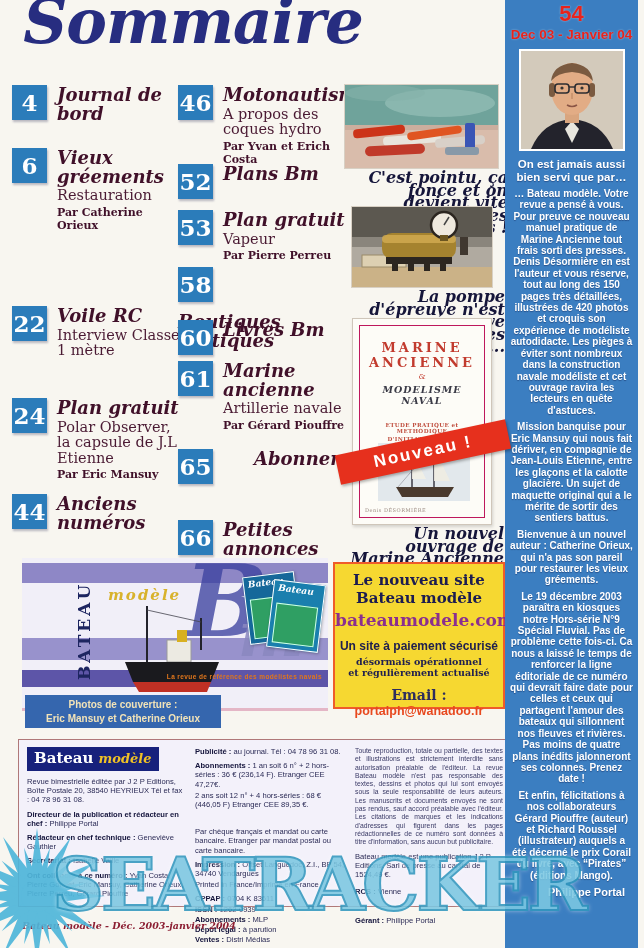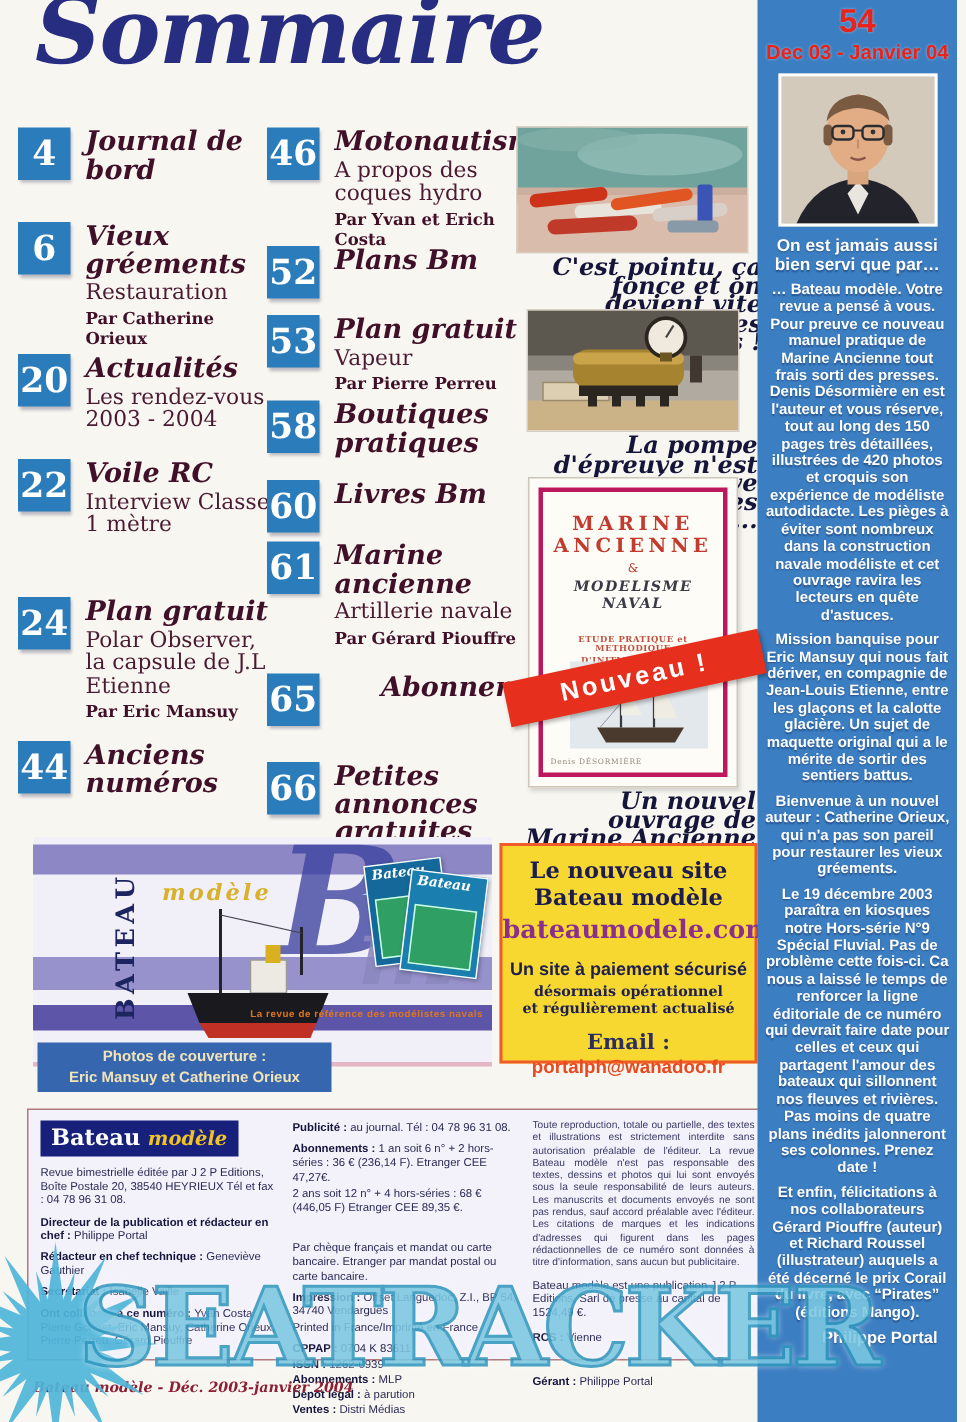--- a/index.html
+++ b/index.html
@@ -16,21 +16,21 @@
   .etext{min-width:0;padding-top:1px;}
   .etitle{font-style:italic;font-weight:bold;font-size:18px;line-height:18.5px;color:#401029;}
   .esub{font-size:14.5px;line-height:15.5px;color:#4a1a33;margin-top:2px;}
   .eauthor{font-size:11px;font-weight:bold;color:#401029;margin-top:2px;}
   
   .ph{position:absolute;box-shadow:0 0 0 1px #d8d0c4;}
   .caption{position:absolute;font-weight:bold;font-size:16px;line-height:12.5px;
            color:#15153a;text-align:right;font-style:italic;}
   .book{position:absolute;left:352px;top:318px;width:138px;height:205px;background:#fdfcf7;
         border:1px solid #cfc6ba;box-shadow:1px 2px 3px rgba(0,0,0,.15);}
-  .book-inner{position:absolute;left:6px;top:6px;right:6px;bottom:6px;border:3px solid #be185d;padding-top:14px;
+  .book-inner{position:absolute;left:6px;top:6px;right:6px;bottom:6px;border:1px solid #be185d;padding-top:14px;
               text-align:center;}
   .bk-t{font-weight:bold;font-size:13px;line-height:15px;letter-spacing:3px;color:#c23b2e;}
   .bk-amp{font-size:8px;color:#c23b2e;margin-top:2px;}
   .bk-mn{font-style:italic;font-weight:bold;font-size:9.5px;color:#3a3a46;margin-top:3px;letter-spacing:1px;}
   .bk-l{font-size:5.6px;color:#c05040;margin-top:2px;letter-spacing:.4px;font-weight:bold;}
   .bk-l1{margin-top:16px;}
   .bk-author{position:absolute;left:5px;bottom:4px;font-size:5px;color:#9a8a80;letter-spacing:.5px;}
   .ribbon{position:absolute;left:336px;top:437px;width:174px;height:30px;background:#e6301d;
           transform:rotate(-12deg);display:flex;align-items:center;justify-content:center;
           box-shadow:1px 2px 3px rgba(0,0,0,.3);z-index:6;}
@@ -125,27 +125,20 @@
       </div>
   </div>
   <div class="toc-entry" style="left:12px;top:148px;">
     <div class="num">6</div>
     <div class="etext">
       <div class="etitle">Vieux gréements</div>
       <div class="esub">Restauration</div>
       <div class="eauthor">Par Catherine Orieux</div>
     </div>
   </div>
-  <div class="toc-entry" style="left:12px;top:236px;">
-    <div class="num">20</div>
-    <div class="etext">
-      <div class="etitle">Actualités</div>
-      <div class="esub">Les rendez-vous 2003 - 2004</div>
-    </div>
-  </div>
   <div class="toc-entry" style="left:12px;top:306px;">
     <div class="num">22</div>
     <div class="etext">
       <div class="etitle">Voile RC</div>
       <div class="esub">Interview Classe 1 mètre</div>
     </div>
   </div>
   <div class="toc-entry" style="left:12px;top:398px;">
     <div class="num">24</div>
     <div class="etext">
@@ -176,21 +169,21 @@
       </div>
   </div>
   <div class="toc-entry" style="left:178px;top:210px;">
     <div class="num">53</div>
     <div class="etext">
       <div class="etitle">Plan gratuit</div>
       <div class="esub">Vapeur</div>
       <div class="eauthor">Par Pierre Perreu</div>
     </div>
   </div>
-  <div class="toc-entry" style="left:178px;top:267px;">
+  <div class="toc-entry" style="left:178px;top:267px;flex-direction:column;">
     <div class="num">58</div>
     <div class="etext">
         <div class="etitle">Boutiques pratiques</div>
       </div>
   </div>
   <div class="toc-entry" style="left:178px;top:320px;">
     <div class="num">60</div>
     <div class="etext">
         <div class="etitle">Livres Bm</div>
       </div>
@@ -202,21 +195,21 @@
       <div class="esub">Artillerie navale</div>
       <div class="eauthor">Par Gérard Piouffre</div>
     </div>
   </div>
   <div class="toc-entry" style="left:178px;top:449px;gap:41px;">
     <div class="num">65</div>
     <div class="etext">
         <div class="etitle">Abonnement</div>
       </div>
   </div>
-  <div class="toc-entry" style="left:178px;top:508px;">
+  <div class="toc-entry" style="left:178px;top:520px;">
     <div class="num">66</div>
     <div class="etext">
         <div class="etitle">Petites annonces gratuites</div>
       </div>
   </div>
 
   <svg class="ph" style="left:345px;top:85px;" width="153" height="83" viewBox="0 0 153 83">
     <rect width="153" height="50" fill="#6fa39b"></rect>
     <ellipse cx="95" cy="18" rx="55" ry="14" fill="#9cc4bc" opacity=".6"></ellipse>
     <ellipse cx="40" cy="8" rx="40" ry="8" fill="#86b2aa" opacity=".6"></ellipse>

